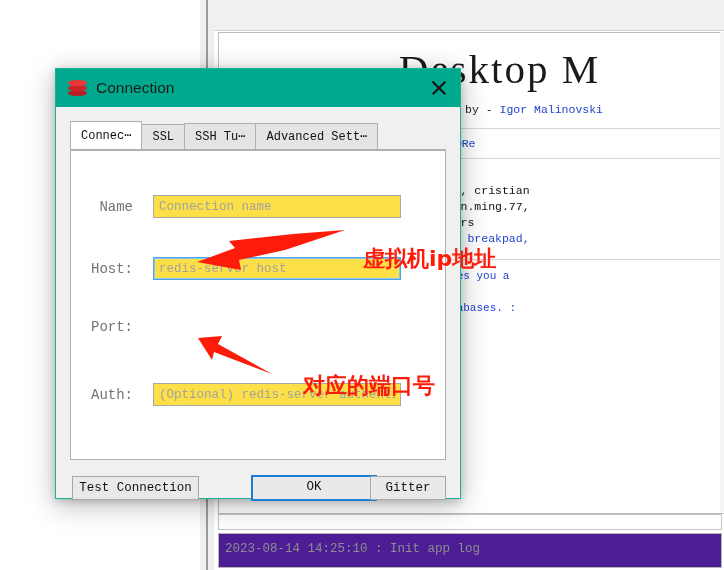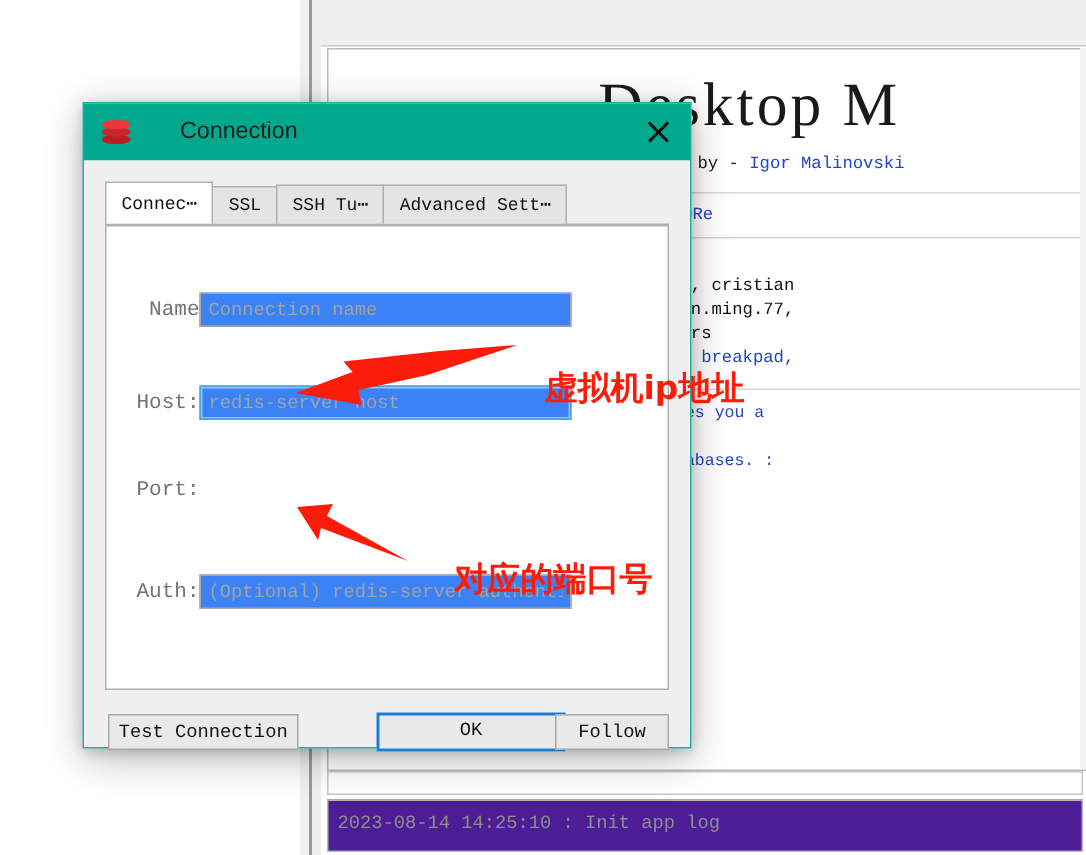--- a/index.html
+++ b/index.html
@@ -182,21 +182,20 @@
     border: 1px solid #17b298;
     box-shadow: 0 6px 26px rgba(0,0,0,0.28), 0 2px 8px rgba(0,0,0,0.18);
   }
 
   .dlg-titlebar {
     position: relative;
     height: 38px;
     background: #00a98e;
     display: flex;
     align-items: center;
-    gap: 24px;
   }
   .dlg-icon {
     margin-left: 12px;
     width: 19px; height: 17px;
     position: relative;
   }
   .dlg-icon .layer {
     position: absolute;
     left: 0;
     width: 19px; height: 6px;
@@ -288,27 +287,28 @@
     width: 62px;
     text-align: right;
     padding-left: 14px;
     box-sizing: border-box;
     white-space: nowrap;
   }
   .field-input {
     box-sizing: border-box;
     height: 23px;
     border: 1px solid #a8a8a8;
-    background: #3b82f6;
+    background: #fde047;
     font-family: "Liberation Mono", monospace;
     font-size: 12.5px;
     color: #111111;
     padding: 0 5px;
     outline: none;
     width: 248px;
+    margin-left: 20px;
   }
   .field-input::placeholder { color: #a2a2a2; }
   .field-input.focused {
     border: 1px solid #4ea3e8;
     box-shadow: inset 0 0 0 1px #8cc6f2;
   }
 
   .spin-wrap { position: relative; display: inline-block; }
   .spin-btns {
     position: absolute;
@@ -460,21 +460,21 @@
         </div>
 
         <div class="field-row" style="top:232px">
           <div class="field-label">Auth:</div>
           <input class="field-input" type="text" placeholder="(Optional) redis-server authentication password" style="">
         </div>
       </div>
 
       <div class="btn" style="left:16px; top:369px; width:127px;">Test Connection</div>
       <div class="btn focus-ring" style="left:195px; top:368px; width:126px; height:26px;">OK</div>
-      <div class="btn" style="left:314px; top:369px; width:76px;">Follow</div>
+      <div class="btn" style="left:314px; top:369px; width:76px;">Gitter</div>
     </div>
   </div>
 
   <svg class="anno-arrow" style="left:195px; top:228px; width:190px; height:48px;" viewBox="0 0 190 48">
     <polygon points="2,34 40,20 34,13 98,6 150,2 90,22 44,32 46,42" fill="#fd1c0a"></polygon>
   </svg>
 
   <svg class="anno-arrow" style="left:196px; top:334px; width:80px; height:42px;" viewBox="0 0 80 42">
     <polygon points="2,4 26,2 22,10 76,40 18,18 16,26" fill="#fd1c0a"></polygon>
   </svg>

